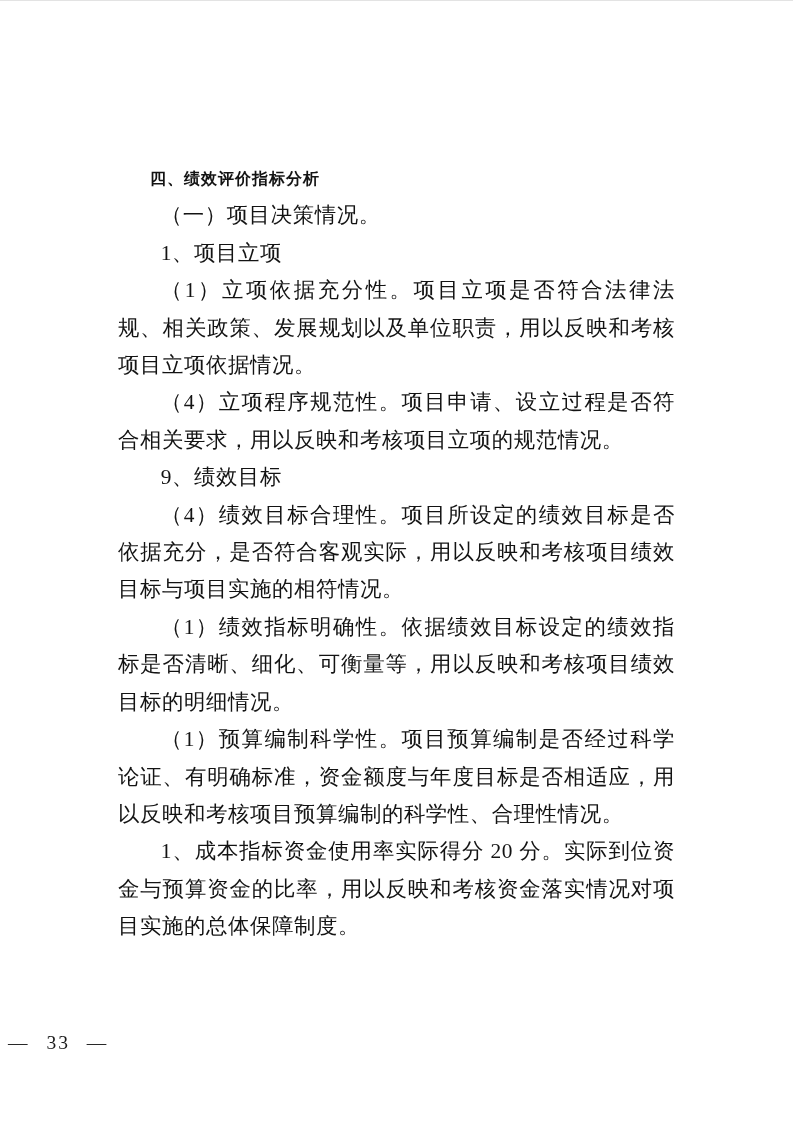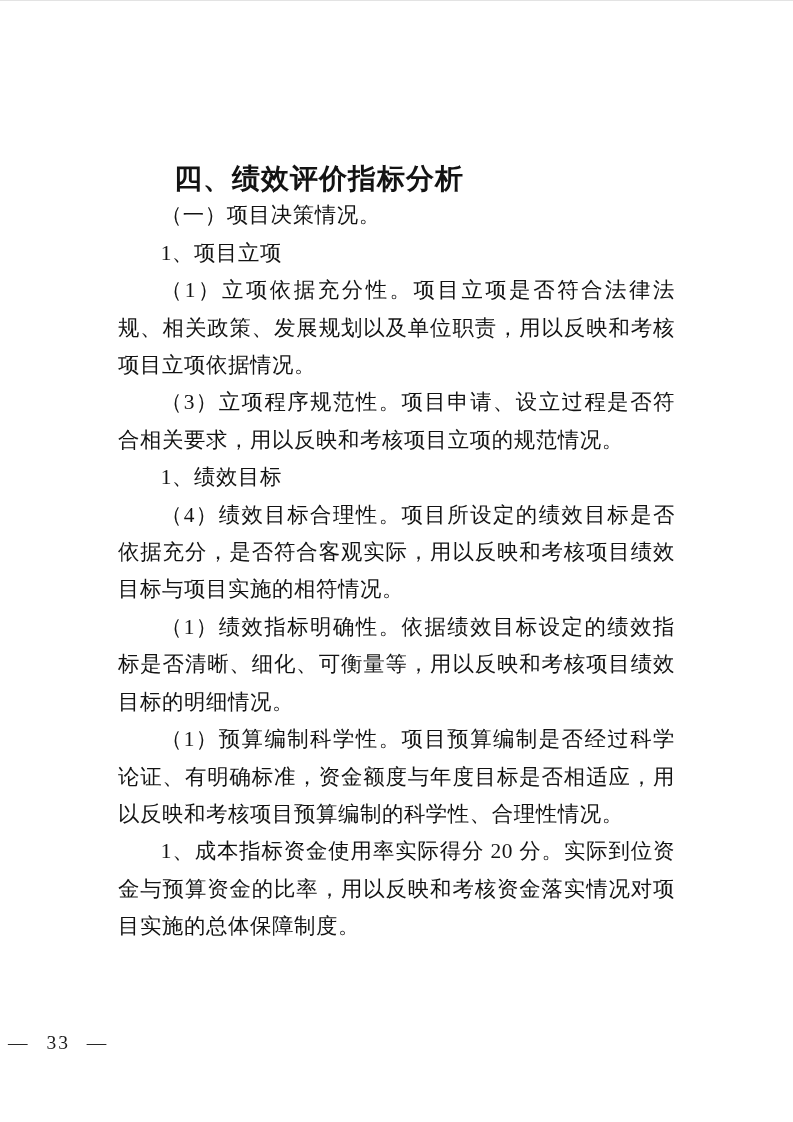--- a/index.html
+++ b/index.html
@@ -37,21 +37,21 @@
     text-indent: 2em;
     text-align: justify;
     text-justify: inter-character;
     letter-spacing: 0.6px;
   }
 
   
   .content p.section-heading {
     font-family: "Liberation Sans", "DejaVu Sans", sans-serif;
     font-weight: 700;
-    font-size: 28px;
+    font-size: 16px;
     letter-spacing: 1px;
     text-align: left;
   }
 
   
   .footer {
     position: absolute;
     left: 8px;
     top: 1031px;
     width: 100%;
@@ -73,23 +73,23 @@
   <div class="content">
 
     <p class="section-heading">四、绩效评价指标分析</p>
 
     <p>（一）项目决策情况。</p>
 
     <p>1、项目立项</p>
 
     <p>（1）立项依据充分性。项目立项是否符合法律法规、相关政策、发展规划以及单位职责，用以反映和考核项目立项依据情况。</p>
 
-    <p>（3）立项程序规范性。项目申请、设立过程是否符合相关要求，用以反映和考核项目立项的规范情况。</p>
+    <p>（4）立项程序规范性。项目申请、设立过程是否符合相关要求，用以反映和考核项目立项的规范情况。</p>
 
-    <p>1、绩效目标</p>
+    <p>9、绩效目标</p>
 
     <p>（4）绩效目标合理性。项目所设定的绩效目标是否依据充分，是否符合客观实际，用以反映和考核项目绩效目标与项目实施的相符情况。</p>
 
     <p>（1）绩效指标明确性。依据绩效目标设定的绩效指标是否清晰、细化、可衡量等，用以反映和考核项目绩效目标的明细情况。</p>
 
 
     <p>（1）预算编制科学性。项目预算编制是否经过科学论证、有明确标准，资金额度与年度目标是否相适应，用以反映和考核项目预算编制的科学性、合理性情况。</p>
 
 
     <p>1、成本指标资金使用率实际得分 20 分。实际到位资金与预算资金的比率，用以反映和考核资金落实情况对项目实施的总体保障制度。</p>

